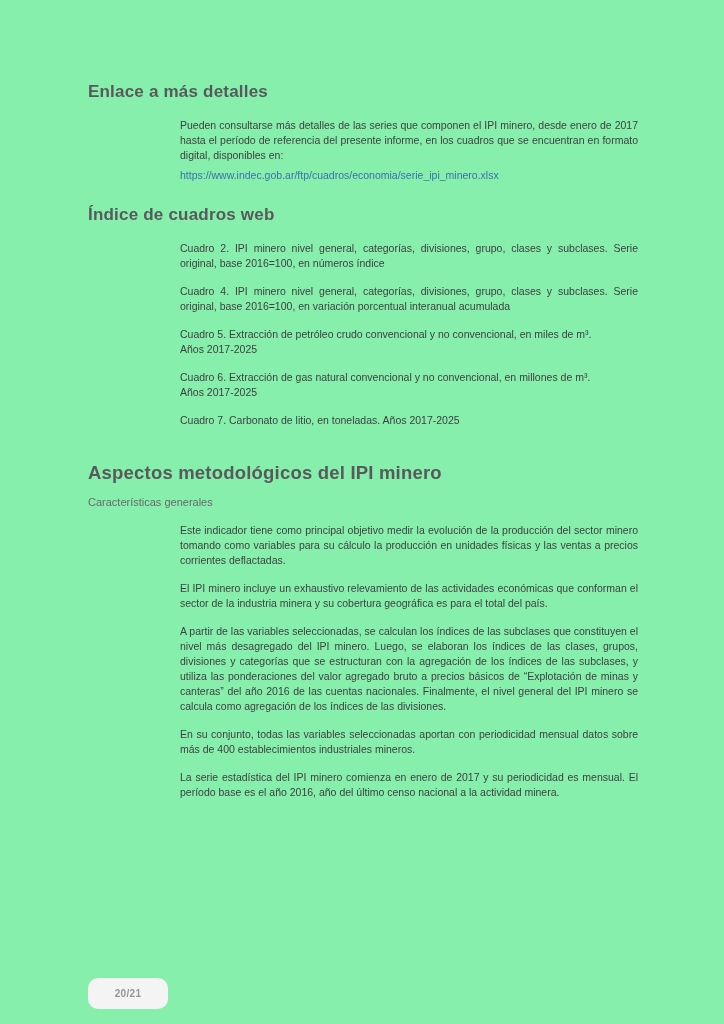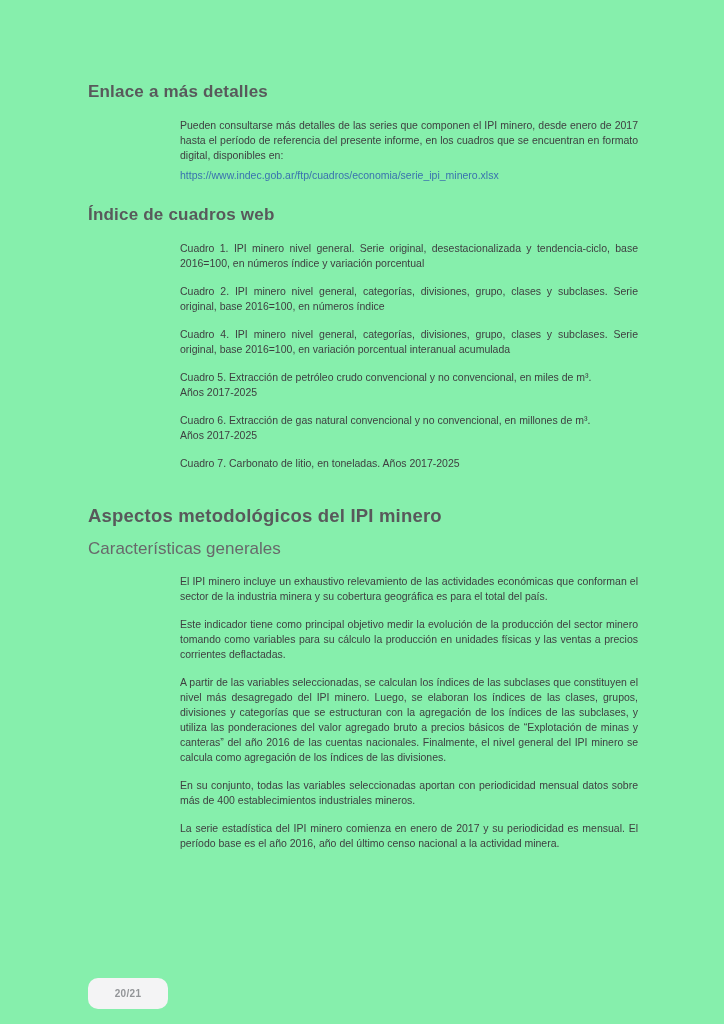--- a/index.html
+++ b/index.html
@@ -18,21 +18,21 @@
 
   h1.sec-title {
     font-size: 17px;
     font-weight: 600;
     color: #58595b;
     letter-spacing: 0.2px;
     margin-bottom: 16px;
   }
   h1.sec-title.major { font-size: 18.5px; margin-bottom: 12px; }
   h2.sub-title {
-    font-size: 17px;
+    font-size: 11px;
     font-weight: 400;
     color: #68696b;
     margin-bottom: 15px;
   }
   .indent { margin-left: 92px; }
 
   p.body-text {
     font-size: 10.5px;
     line-height: 15px;
     text-align: justify;
@@ -98,37 +98,36 @@
     <h1 class="sec-title">Enlace a más detalles</h1>
     <div class="indent">
       <p class="body-text tight">Pueden consultarse más detalles de las series que componen el IPI minero, desde enero de 2017 hasta el período de referencia del presente informe, en los cuadros que se encuentran en formato digital, disponibles en:</p>
       <a class="doc-link" href="#">https://www.indec.gob.ar/ftp/cuadros/economia/serie_ipi_minero.xlsx</a>
     </div>
 
     <div class="gap-before-indice"></div>
 
     <h1 class="sec-title">Índice de cuadros web</h1>
     <div class="indent">
-      <p class="body-text">Cuadro 1. IPI minero nivel general. Serie original, desestacionalizada y tendencia-ciclo, base 2016=100, en números índice y variación porcentual</p>
       <p class="body-text">Cuadro 2. IPI minero nivel general, categorías, divisiones, grupo, clases y subclases. Serie original, base 2016=100, en números índice</p>
       <p class="body-text">Cuadro 4. IPI minero nivel general, categorías, divisiones, grupo, clases y subclases. Serie original, base 2016=100, en variación porcentual interanual acumulada</p>
       <p class="body-text">Cuadro 5. Extracción de petróleo crudo convencional y no convencional, en miles de m³.
 Años 2017-2025</p>
       <p class="body-text">Cuadro 6. Extracción de gas natural convencional y no convencional, en millones de m³.
 Años 2017-2025</p>
       <p class="body-text">Cuadro 7. Carbonato de litio, en toneladas. Años 2017-2025</p>
     </div>
 
     <div class="gap-before-aspectos"></div>
 
     <h1 class="sec-title major">Aspectos metodológicos del IPI minero</h1>
     <h2 class="sub-title">Características generales</h2>
     <div class="indent">
+      <p class="body-text">Este indicador tiene como principal objetivo medir la evolución de la producción del sector minero tomando como variables para su cálculo la producción en unidades físicas y las ventas a precios corrientes deflactadas.</p>
       <p class="body-text">El IPI minero incluye un exhaustivo relevamiento de las actividades económicas que conforman el sector de la industria minera y su cobertura geográfica es para el total del país.</p>
-      <p class="body-text">Este indicador tiene como principal objetivo medir la evolución de la producción del sector minero tomando como variables para su cálculo la producción en unidades físicas y las ventas a precios corrientes deflactadas.</p>
       <p class="body-text">A partir de las variables seleccionadas, se calculan los índices de las subclases que constituyen el nivel más desagregado del IPI minero. Luego, se elaboran los índices de las clases, grupos, divisiones y categorías que se estructuran con la agregación de los índices de las subclases, y utiliza las ponderaciones del valor agregado bruto a precios básicos de “Explotación de minas y canteras” del año 2016 de las cuentas nacionales. Finalmente, el nivel general del IPI minero se calcula como agregación de los índices de las divisiones.</p>
       <p class="body-text">En su conjunto, todas las variables seleccionadas aportan con periodicidad mensual datos sobre más de 400 establecimientos industriales mineros.</p>
       <p class="body-text">La serie estadística del IPI minero comienza en enero de 2017 y su periodicidad es mensual. El período base es el año 2016, año del último censo nacional a la actividad minera.</p>
     </div>
   </div>
 
   <footer class="page-footer">
     <div class="pill page-num">
       <span>20/21</span>
     </div>

